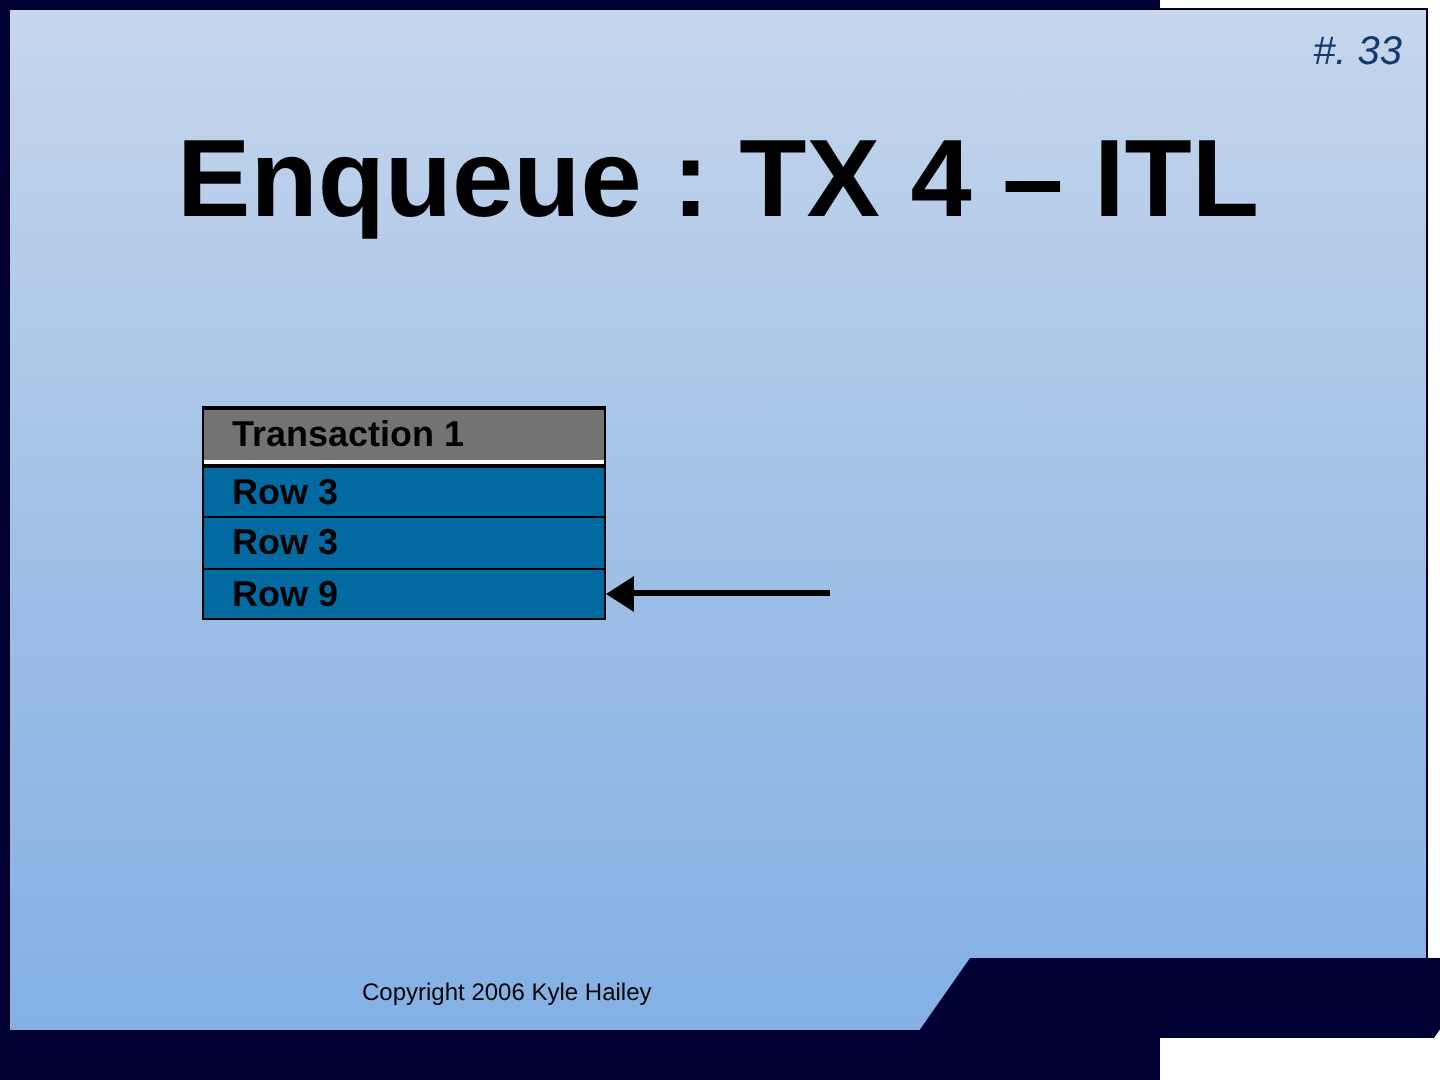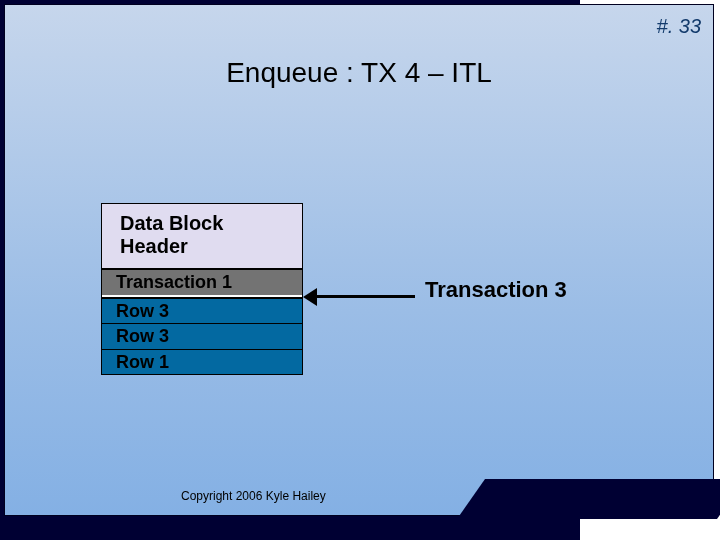--- a/index.html
+++ b/index.html
@@ -18,21 +18,21 @@
     background:linear-gradient(#C6D6EC,#9BBDE6 60%,#84B0E4);
     border:1px solid #000020;
   }
   .pagenum{
     position:absolute;right:12px;top:10px;
     color:#123A6B;font-style:italic;font-size:20px;
   }
   .title{
     position:absolute;left:0;top:52px;width:100%;
     text-align:center;color:#000;
-    font-size:28px;font-weight:400;
+    font-size:55px;font-weight:700;
   }
   
   .block{
     position:absolute;left:96px;top:198px;width:200px;
     border:1px solid #000;
     background:#fff;
   }
   .hdr{
     background:#E0DCF0;
     padding:8px 12px 10px 18px;
@@ -81,32 +81,27 @@
 <body>
 
 <div class="outer">
   <div class="slide">
 
     <div class="pagenum">#. 33</div>
 
     <div class="title">Enqueue : TX 4 – ITL</div>
 
     <div class="block">
-      <div class="hdr">
-        <span>Data Block</span><br>
-        <span>Header</span>
-      </div>
       <div class="itl">Transaction 1</div>
       <div class="rowcell first">Row 3</div>
       <div class="rowcell">Row 3</div>
-      <div class="rowcell">Row 1</div>
+      <div class="rowcell">Row 9</div>
     </div>
 
     <div class="arrow-line"></div>
     <div class="arrow-head"></div>
 
-    <div class="tx3">Transaction 3</div>
 
     <div class="copyright">Copyright 2006 Kyle Hailey</div>
 
     <div class="wedge"></div>
   </div>
 </div>
 
 </body></html>

